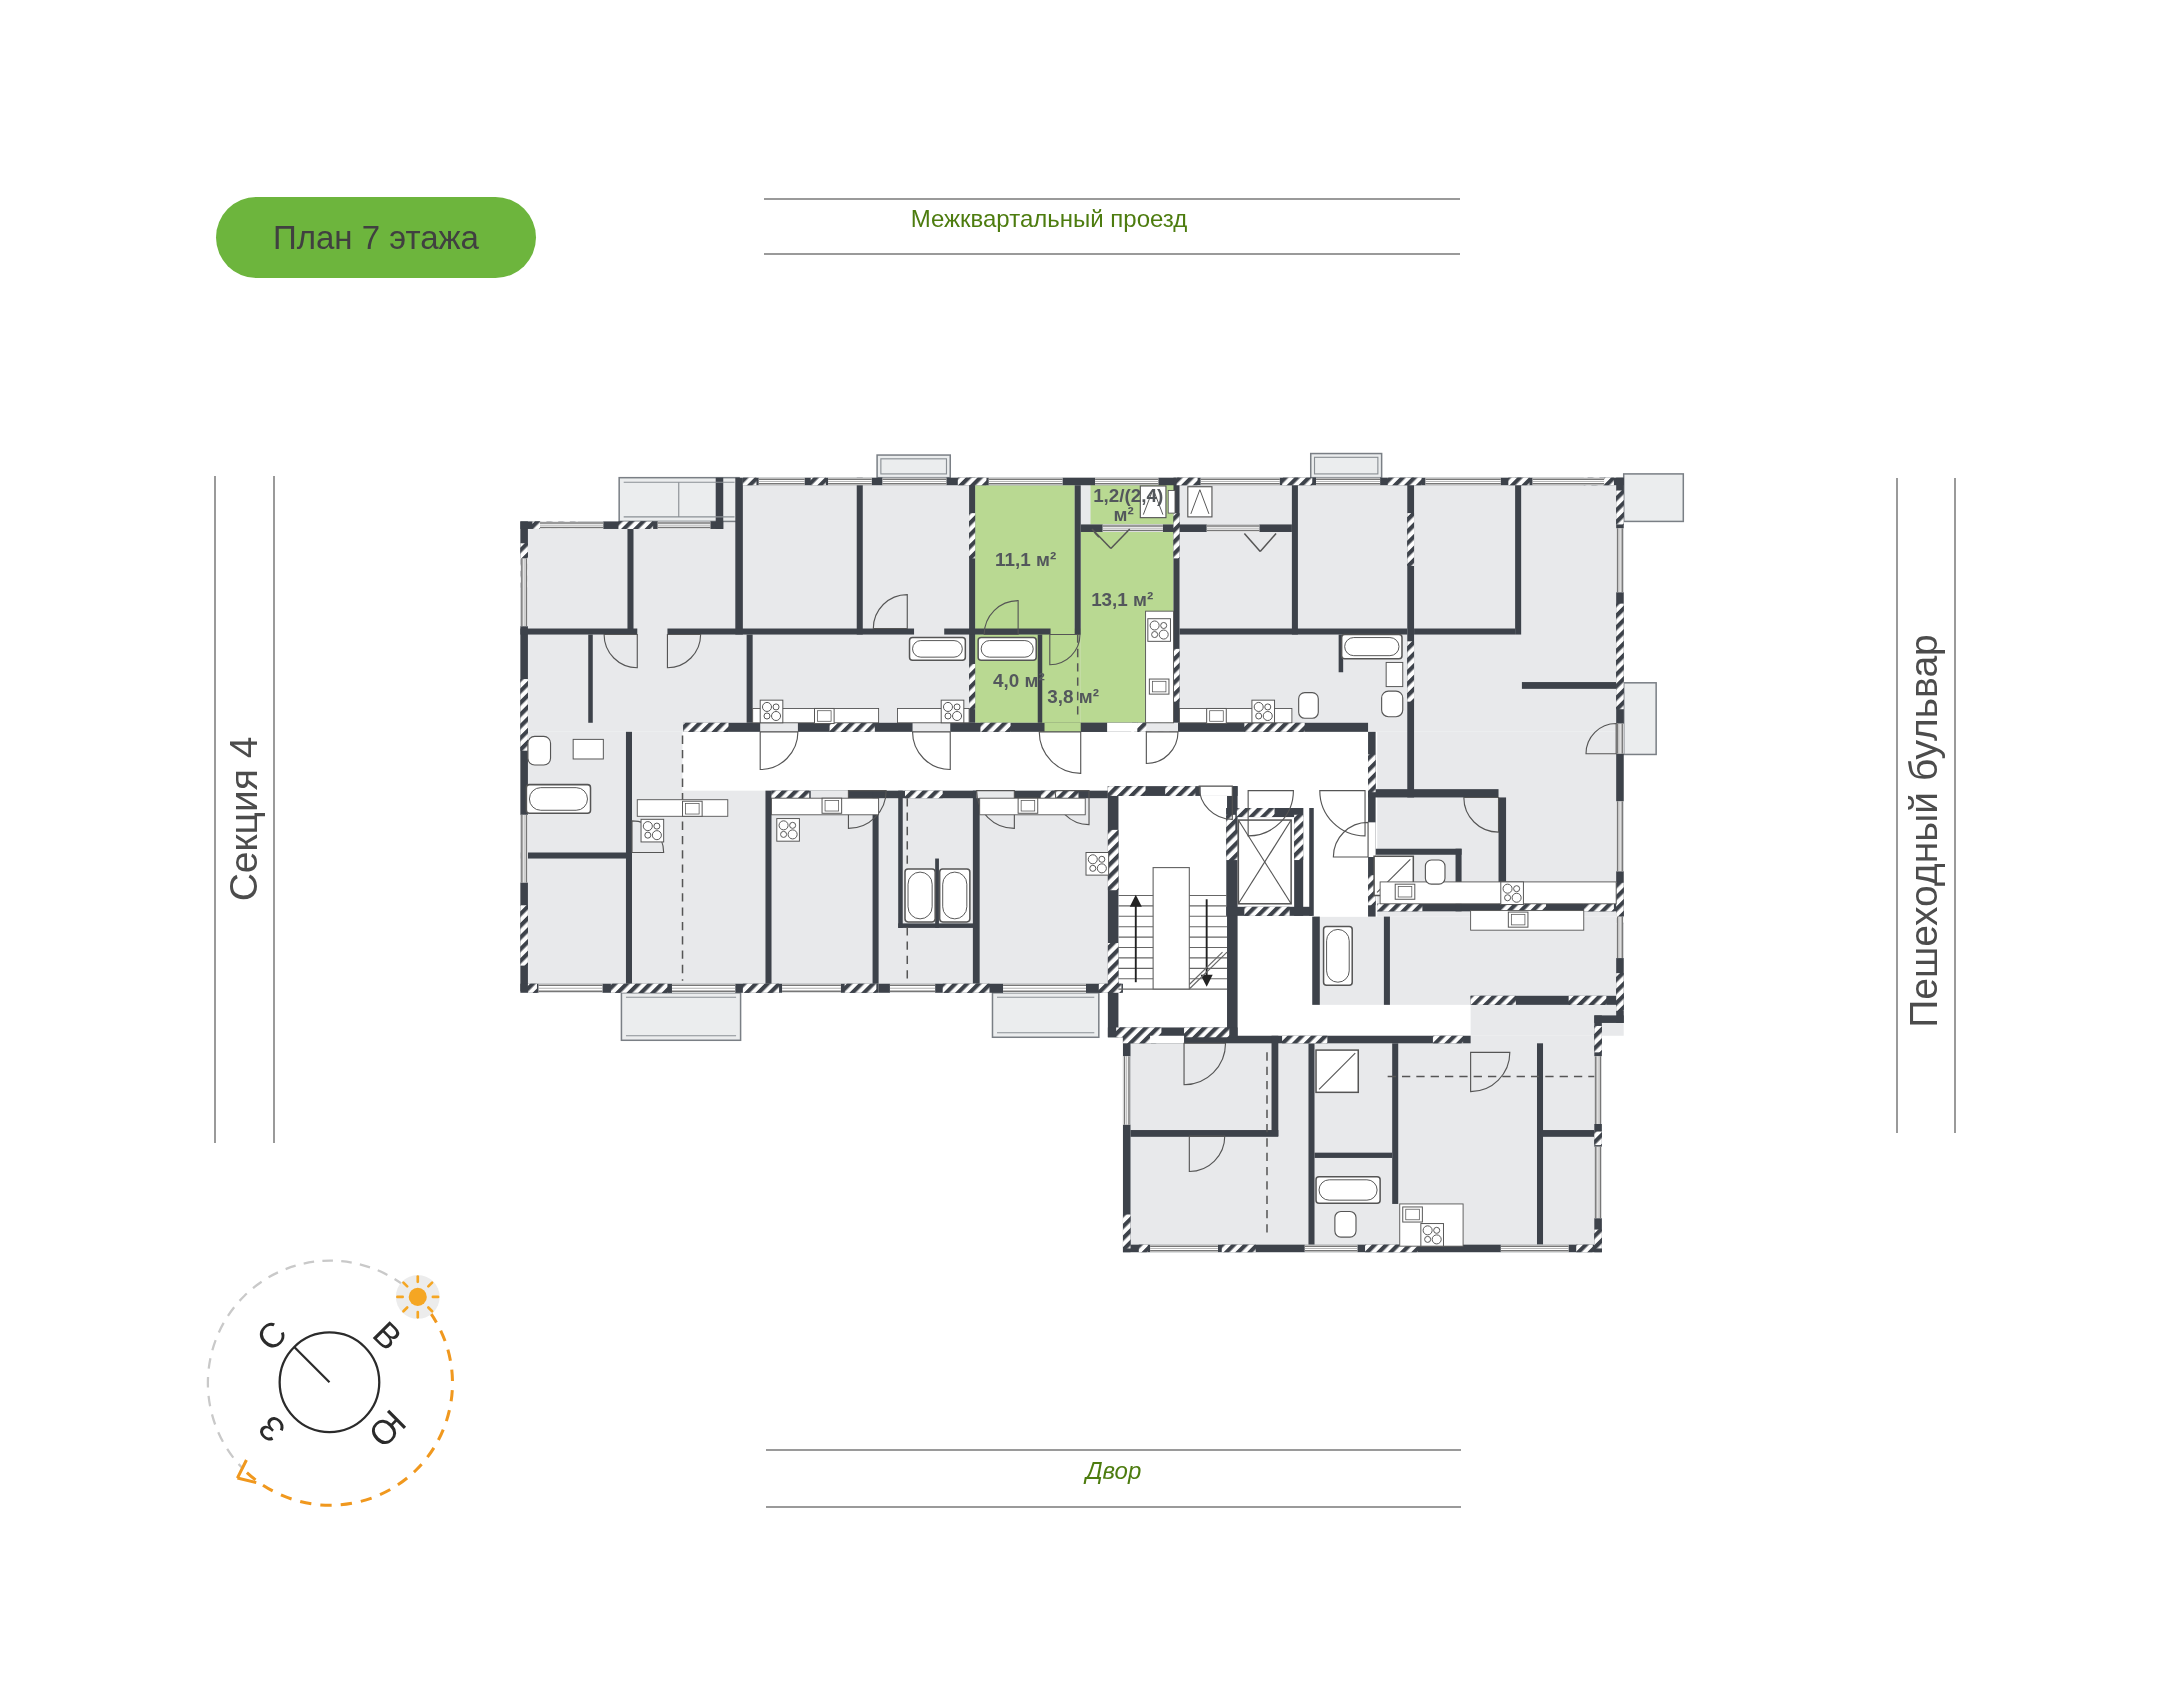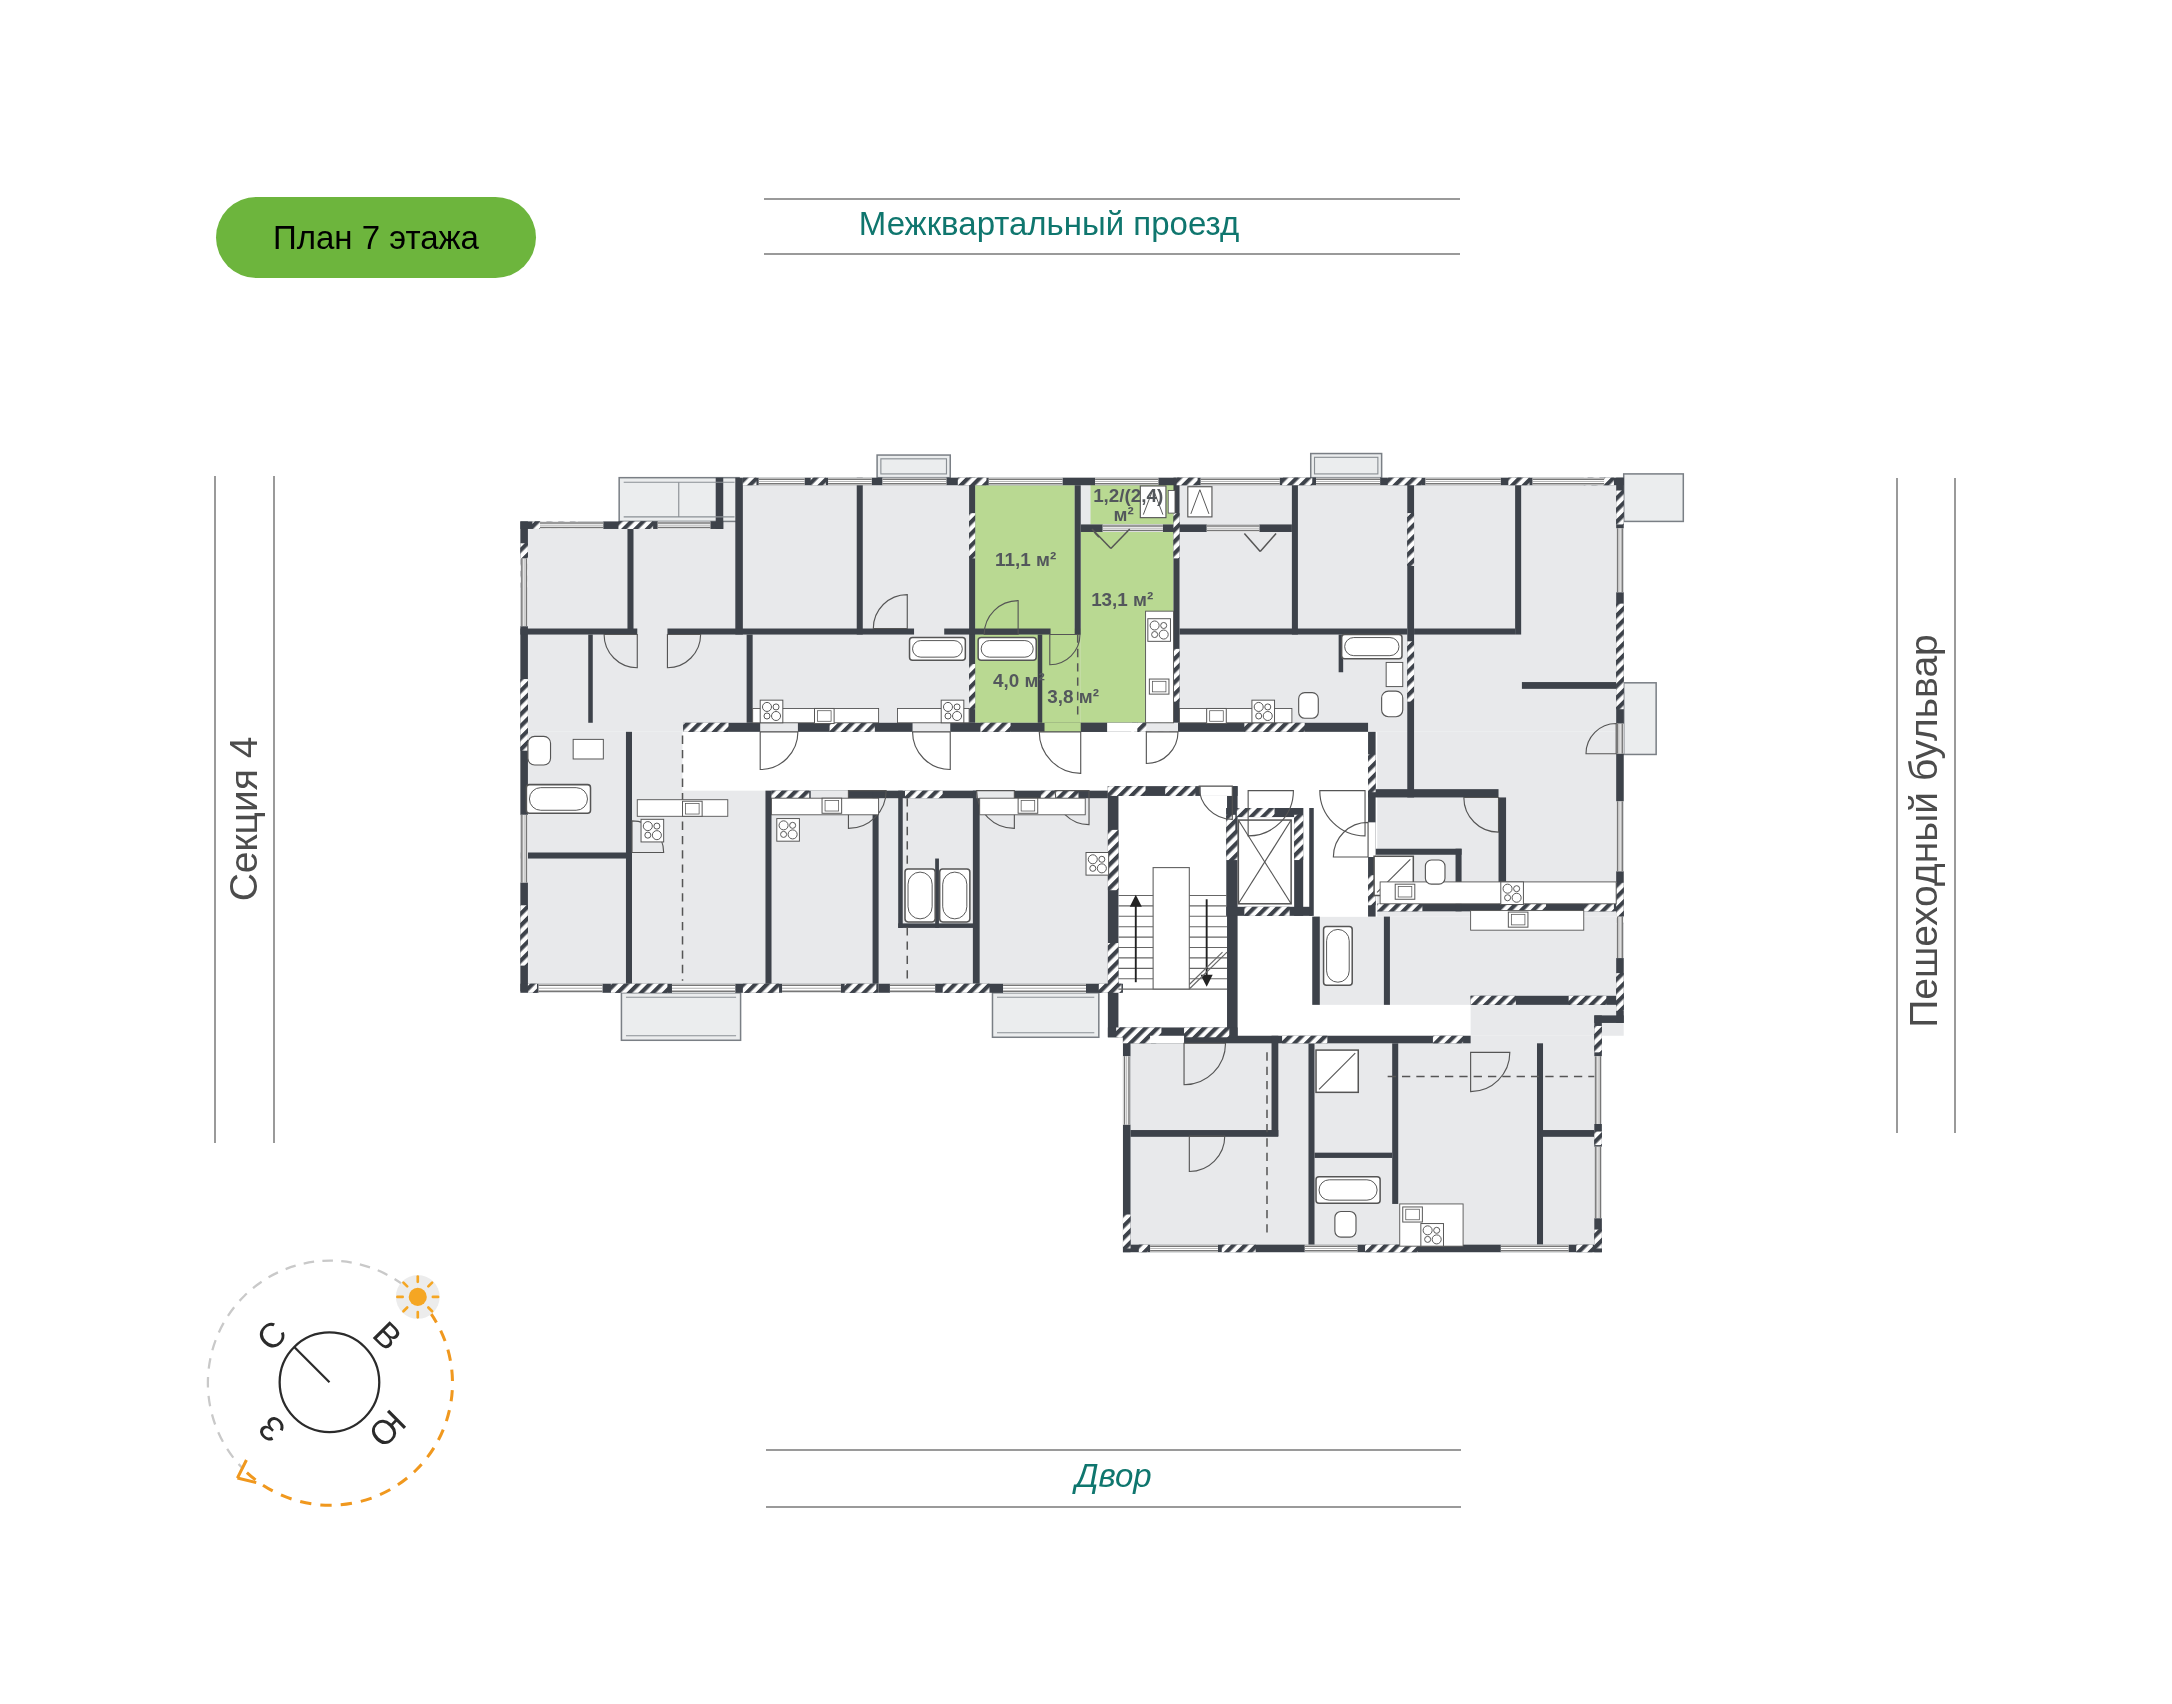--- a/index.html
+++ b/index.html
@@ -1,23 +1,23 @@
 <!DOCTYPE html>
 <html style="font-size:12px"><head><meta charset="utf-8">
 <style>
  html,body{margin:0;padding:0;background:#fff;width:2172px;height:1705px;overflow:hidden;}
  *{box-sizing:border-box;font-family:"Liberation Sans",sans-serif;}
  .abs{position:absolute;}
- .rlabel{color:#0f766e;font-size:33px;letter-spacing:0px;}
+ .rlabel{color:#4d7c0f;font-size:24px;letter-spacing:0px;}
  .slabel{color:#4c4c4c;font-size:39px;}
  .hline{position:absolute;height:1.5px;background:#9a9a9a;}
  .vline{position:absolute;width:1.5px;background:#9a9a9a;}
 </style></head>
 <body>
-<div class="abs" style="left:216px;top:197px;width:320px;height:81px;border-radius:41px;background:#6db53d;color:#000000;font-size:33px;display:flex;align-items:center;justify-content:center;">План 7 этажа</div>
+<div class="abs" style="left:216px;top:197px;width:320px;height:81px;border-radius:41px;background:#6db53d;color:#404040;font-size:33px;display:flex;align-items:center;justify-content:center;">План 7 этажа</div>
 
 <div class="hline" style="left:764px;top:198px;width:696px;"></div>
 <div class="hline" style="left:764px;top:253px;width:696px;"></div>
 <div class="abs rlabel" style="left:701px;top:205px;width:696px;text-align:center;">Межквартальный проезд</div>
 
 <div class="hline" style="left:766px;top:1449px;width:695px;"></div>
 <div class="hline" style="left:766px;top:1506px;width:695px;"></div>
 <div class="abs rlabel" style="left:766px;top:1457px;width:695px;text-align:center;font-style:italic;">Двор</div>
 
 <div class="vline" style="left:214px;top:476px;height:667px;"></div>

